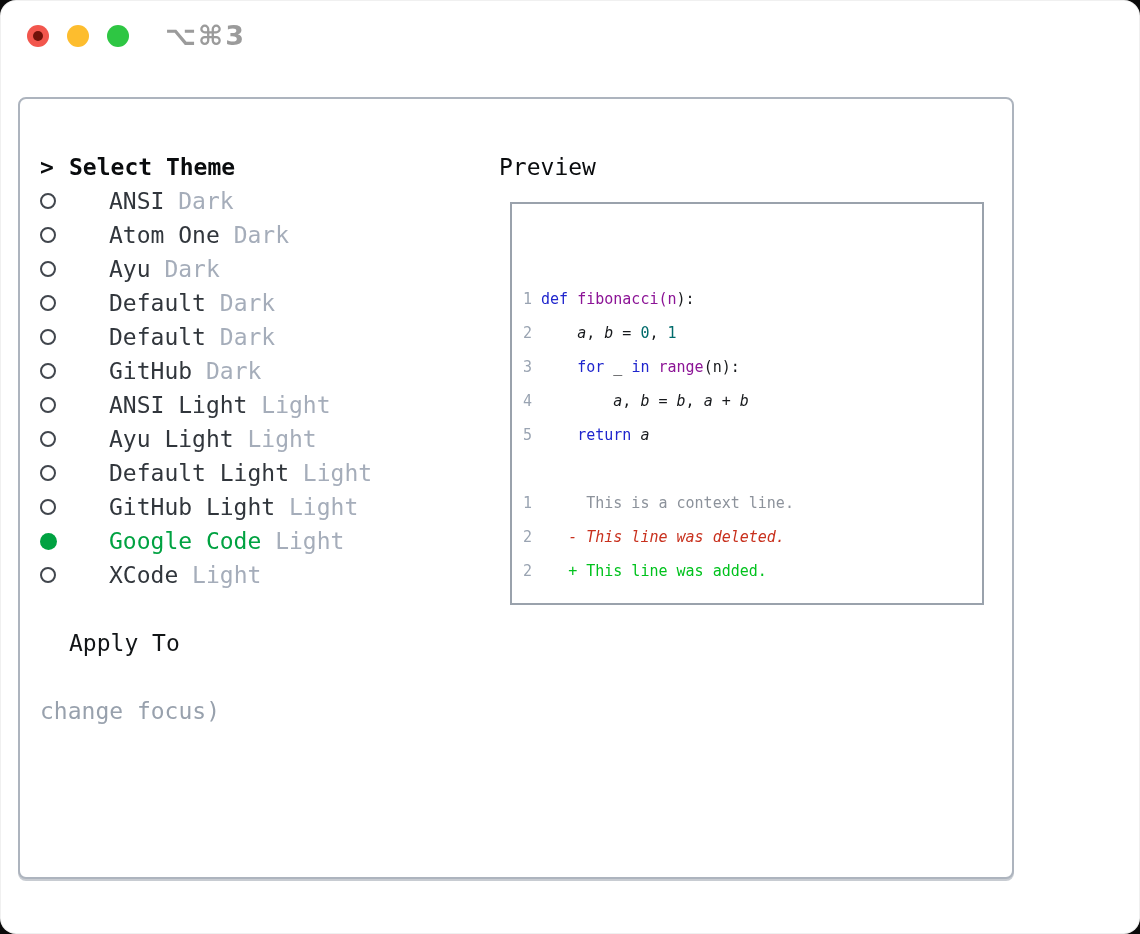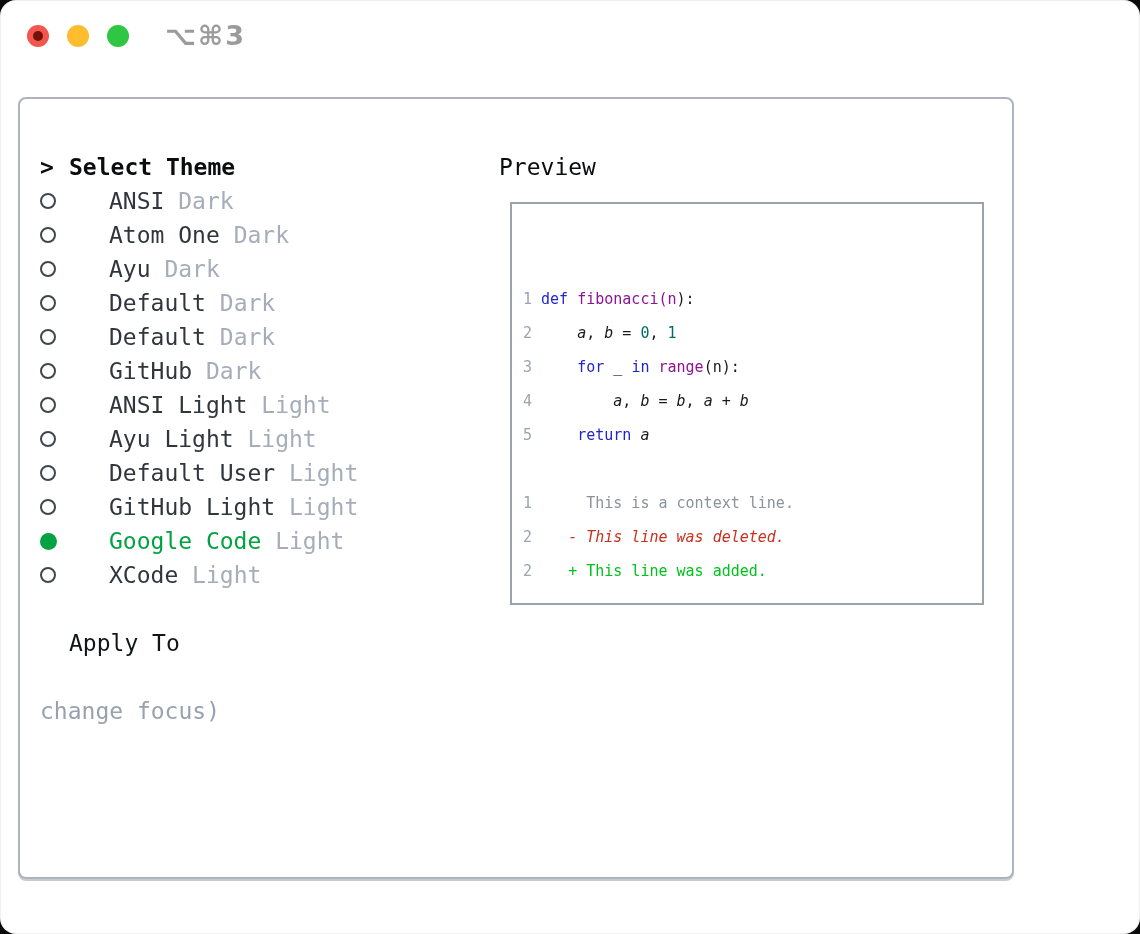--- a/index.html
+++ b/index.html
@@ -108,21 +108,21 @@
           <div class="row">
     <span class="gutter"><span class="radio"></span></span>
     <span class="theme-name">ANSI Light</span><span class="theme-variant"> Light</span>
   </div>
           <div class="row">
     <span class="gutter"><span class="radio"></span></span>
     <span class="theme-name">Ayu Light</span><span class="theme-variant"> Light</span>
   </div>
           <div class="row">
     <span class="gutter"><span class="radio"></span></span>
-    <span class="theme-name">Default User</span><span class="theme-variant"> Light</span>
+    <span class="theme-name">Default Light</span><span class="theme-variant"> Light</span>
   </div>
           <div class="row">
     <span class="gutter"><span class="radio"></span></span>
     <span class="theme-name">GitHub Light</span><span class="theme-variant"> Light</span>
   </div>
           <div class="row selected">
     <span class="gutter"><span class="radio"></span></span>
     <span class="theme-name">Google Code</span><span class="theme-variant"> Light</span>
   </div>
           <div class="row">

